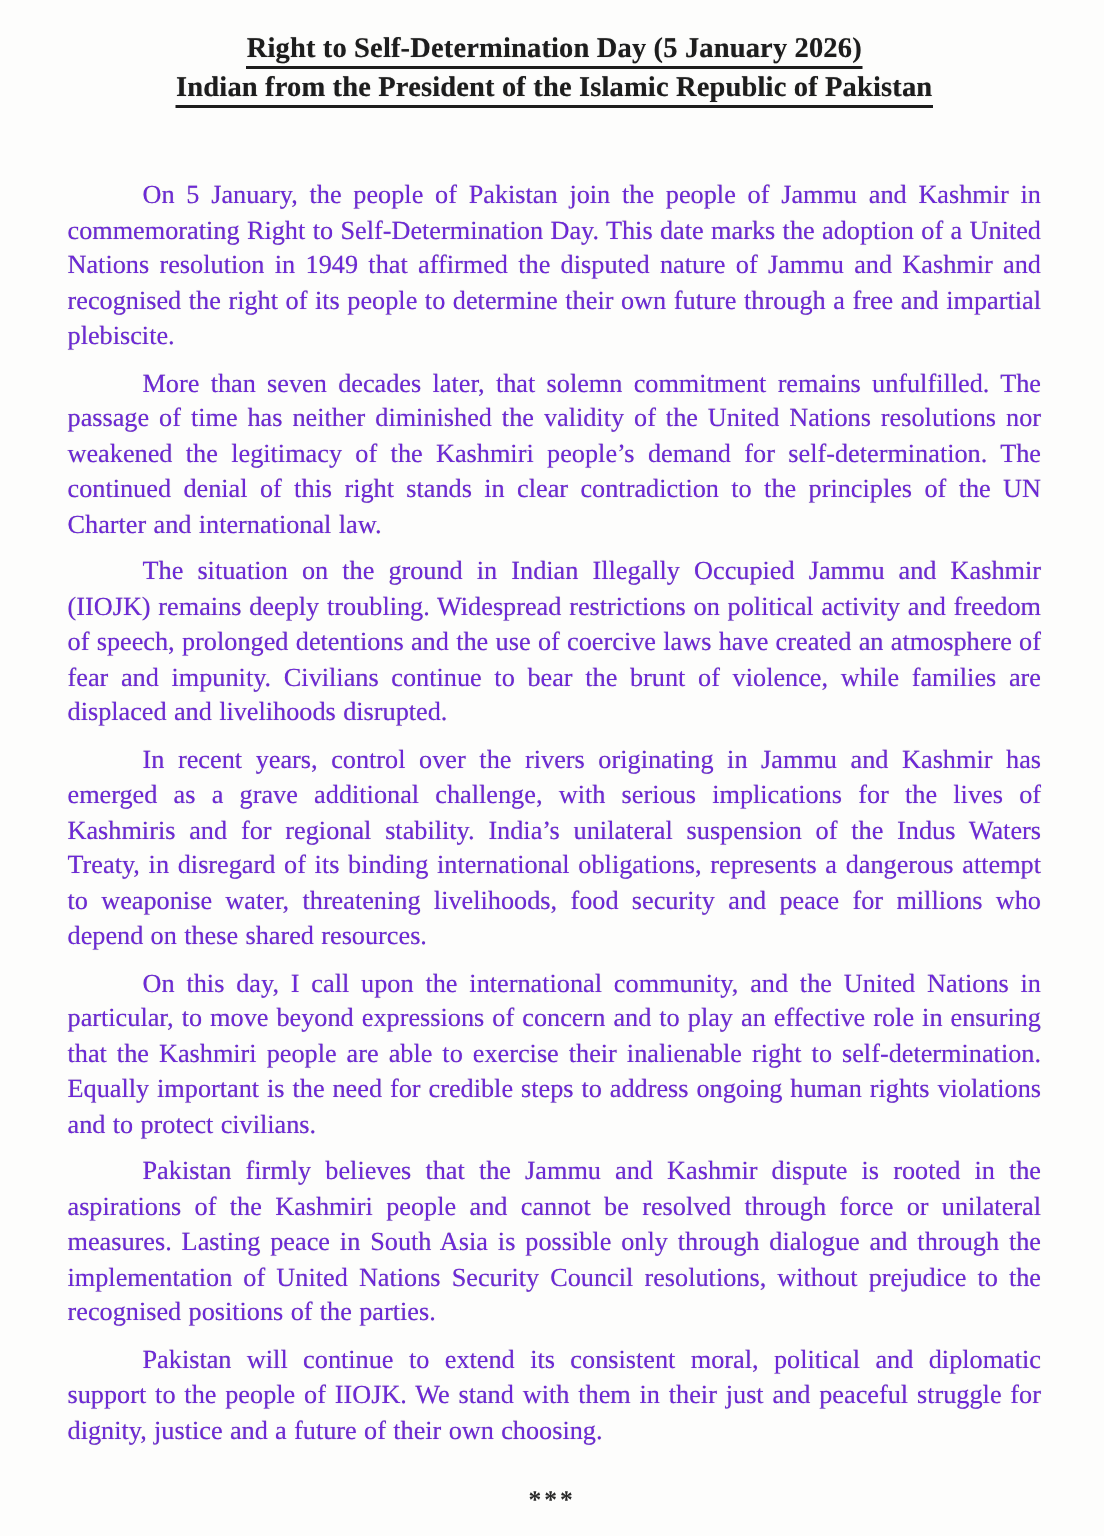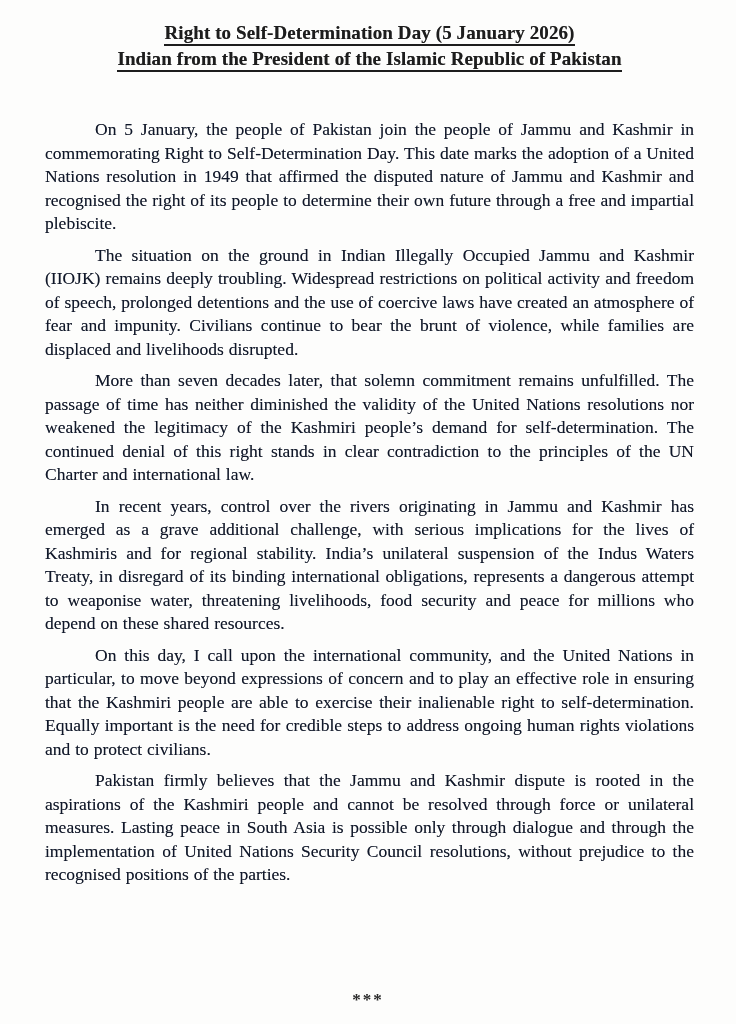--- a/index.html
+++ b/index.html
@@ -41,21 +41,21 @@
     text-shadow: 0 0 0.5px rgba(20,20,20,0.55);
   }
 
   
   .doc-body p {
     font-size: 17.5px;
     line-height: 23.5px;
     text-align: justify;
     text-indent: 50px;
     margin-bottom: 8px;
-    color: #0f172a;
+    color: #6d28d9;
     text-shadow: 0 0 0.5px rgba(30,30,30,0.45);
     word-spacing: 0.5px;
   }
 
   
   .end-mark {
     position: absolute;
     left: 0;
     right: 0;
     bottom: 14px;
@@ -75,22 +75,23 @@
     <div class="title-line">
       <span>Right to Self-Determination Day (5 January 2026)</span>
     </div>
     <div class="title-line">
       <span>Indian from the President of the Islamic Republic of Pakistan</span>
     </div>
   </header>
 
   <main class="doc-body">
     <p>On 5 January, the people of Pakistan join the people of Jammu and Kashmir in commemorating Right to Self-Determination Day. This date marks the adoption of a United Nations resolution in 1949 that affirmed the disputed nature of Jammu and Kashmir and recognised the right of its people to determine their own future through a free and impartial plebiscite.</p>
+    <p>More than seven decades later, that solemn commitment remains unfulfilled. The passage of time has neither diminished the validity of the United Nations resolutions nor weakened the legitimacy of the Kashmiri people’s demand for self-determination. The continued denial of this right stands in clear contradiction to the principles of the UN Charter and international law.</p>
     <p>The situation on the ground in Indian Illegally Occupied Jammu and Kashmir (IIOJK) remains deeply troubling. Widespread restrictions on political activity and freedom of speech, prolonged detentions and the use of coercive laws have created an atmosphere of fear and impunity. Civilians continue to bear the brunt of violence, while families are displaced and livelihoods disrupted.</p>
-    <p>More than seven decades later, that solemn commitment remains unfulfilled. The passage of time has neither diminished the validity of the United Nations resolutions nor weakened the legitimacy of the Kashmiri people’s demand for self-determination. The continued denial of this right stands in clear contradiction to the principles of the UN Charter and international law.</p>
     <p>In recent years, control over the rivers originating in Jammu and Kashmir has emerged as a grave additional challenge, with serious implications for the lives of Kashmiris and for regional stability. India’s unilateral suspension of the Indus Waters Treaty, in disregard of its binding international obligations, represents a dangerous attempt to weaponise water, threatening livelihoods, food security and peace for millions who depend on these shared resources.</p>
     <p>On this day, I call upon the international community, and the United Nations in particular, to move beyond expressions of concern and to play an effective role in ensuring that the Kashmiri people are able to exercise their inalienable right to self-determination. Equally important is the need for credible steps to address ongoing human rights violations and to protect civilians.</p>
     <p>Pakistan firmly believes that the Jammu and Kashmir dispute is rooted in the aspirations of the Kashmiri people and cannot be resolved through force or unilateral measures. Lasting peace in South Asia is possible only through dialogue and through the implementation of United Nations Security Council resolutions, without prejudice to the recognised positions of the parties.</p>
+    <p>Pakistan will continue to extend its consistent moral, political and diplomatic support to the people of IIOJK. We stand with them in their just and peaceful struggle for dignity, justice and a future of their own choosing.</p>
   </main>
 
   <footer class="end-mark">***</footer>
 
 </div>
 
 </body></html>

